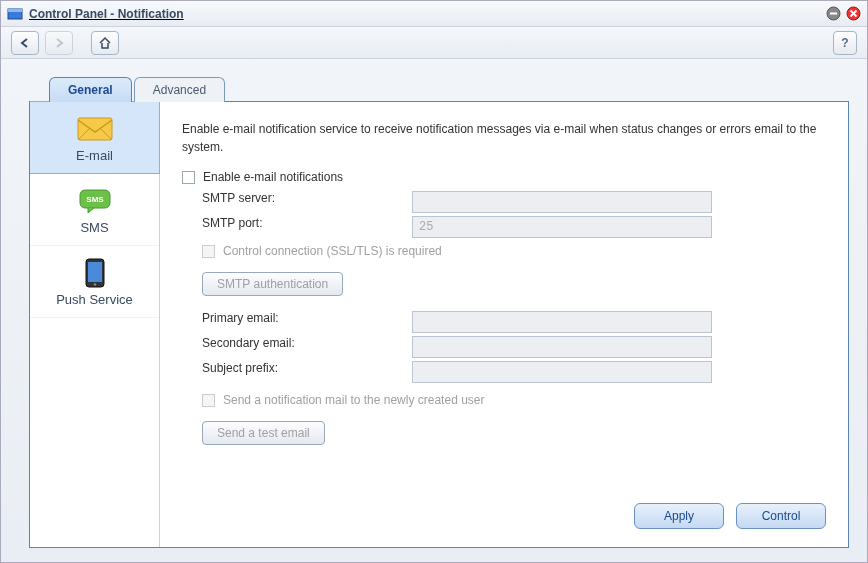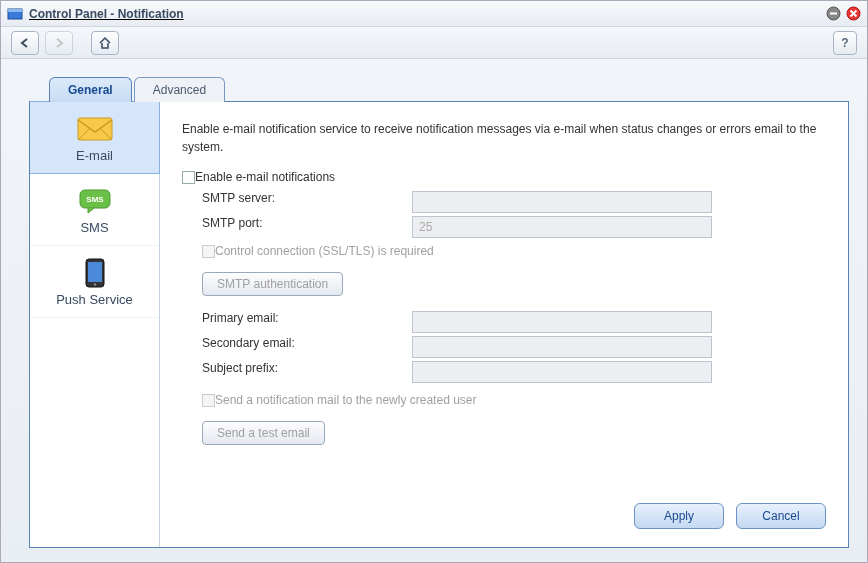--- a/index.html
+++ b/index.html
@@ -144,21 +144,21 @@
       overflow: auto;
     }
     .desc {
       color: #333;
       line-height: 1.5;
       margin-bottom: 10px;
     }
     .checkbox-row {
       display: flex;
       align-items: center;
-      gap: 0;
+      gap: 8px;
       margin: 4px 0;
       color: #333;
     }
     .checkbox-row.disabled { color: #a0a0a0; }
     .checkbox-box {
       width: 13px; height: 13px;
       border: 1px solid #9aa;
       background: #fff;
     }
     .checkbox-row.disabled .checkbox-box { border-color: #ccc; background: #f5f5f5; }
@@ -174,21 +174,21 @@
     }
     .form-row input[type="text"] {
       width: 300px;
       height: 22px;
       border: 1px solid #bcc4cf;
       background: #eceef1;
       padding: 2px 6px;
       font-size: 12px;
       color: #666;
     }
-    .form-row input[disabled] { color: #aaa; }
+    .form-row input[disabled] { color: #aaa; font-family: Liberation Mono, monospace; }
     .btn {
       display: inline-block;
       padding: 4px 14px;
       border: 1px solid #9aa8bb;
       border-radius: 4px;
       background: linear-gradient(#fdfdfe, #e4e9f0);
       color: #3a4a60;
       cursor: pointer;
       font-size: 12px;
     }
@@ -346,18 +346,18 @@
             <span>Send a notification mail to the newly created user</span>
           </div>
         </div>
 
         <div class="btn-row">
           <span class="btn disabled">Send a test email</span>
         </div>
 
         <div class="footer-btns">
           <span class="btn">Apply</span>
-          <span class="btn">Cancel</span>
+          <span class="btn">Control</span>
         </div>
       </div>
     </div>
   </div>
 </div>
 
 </body></html>

